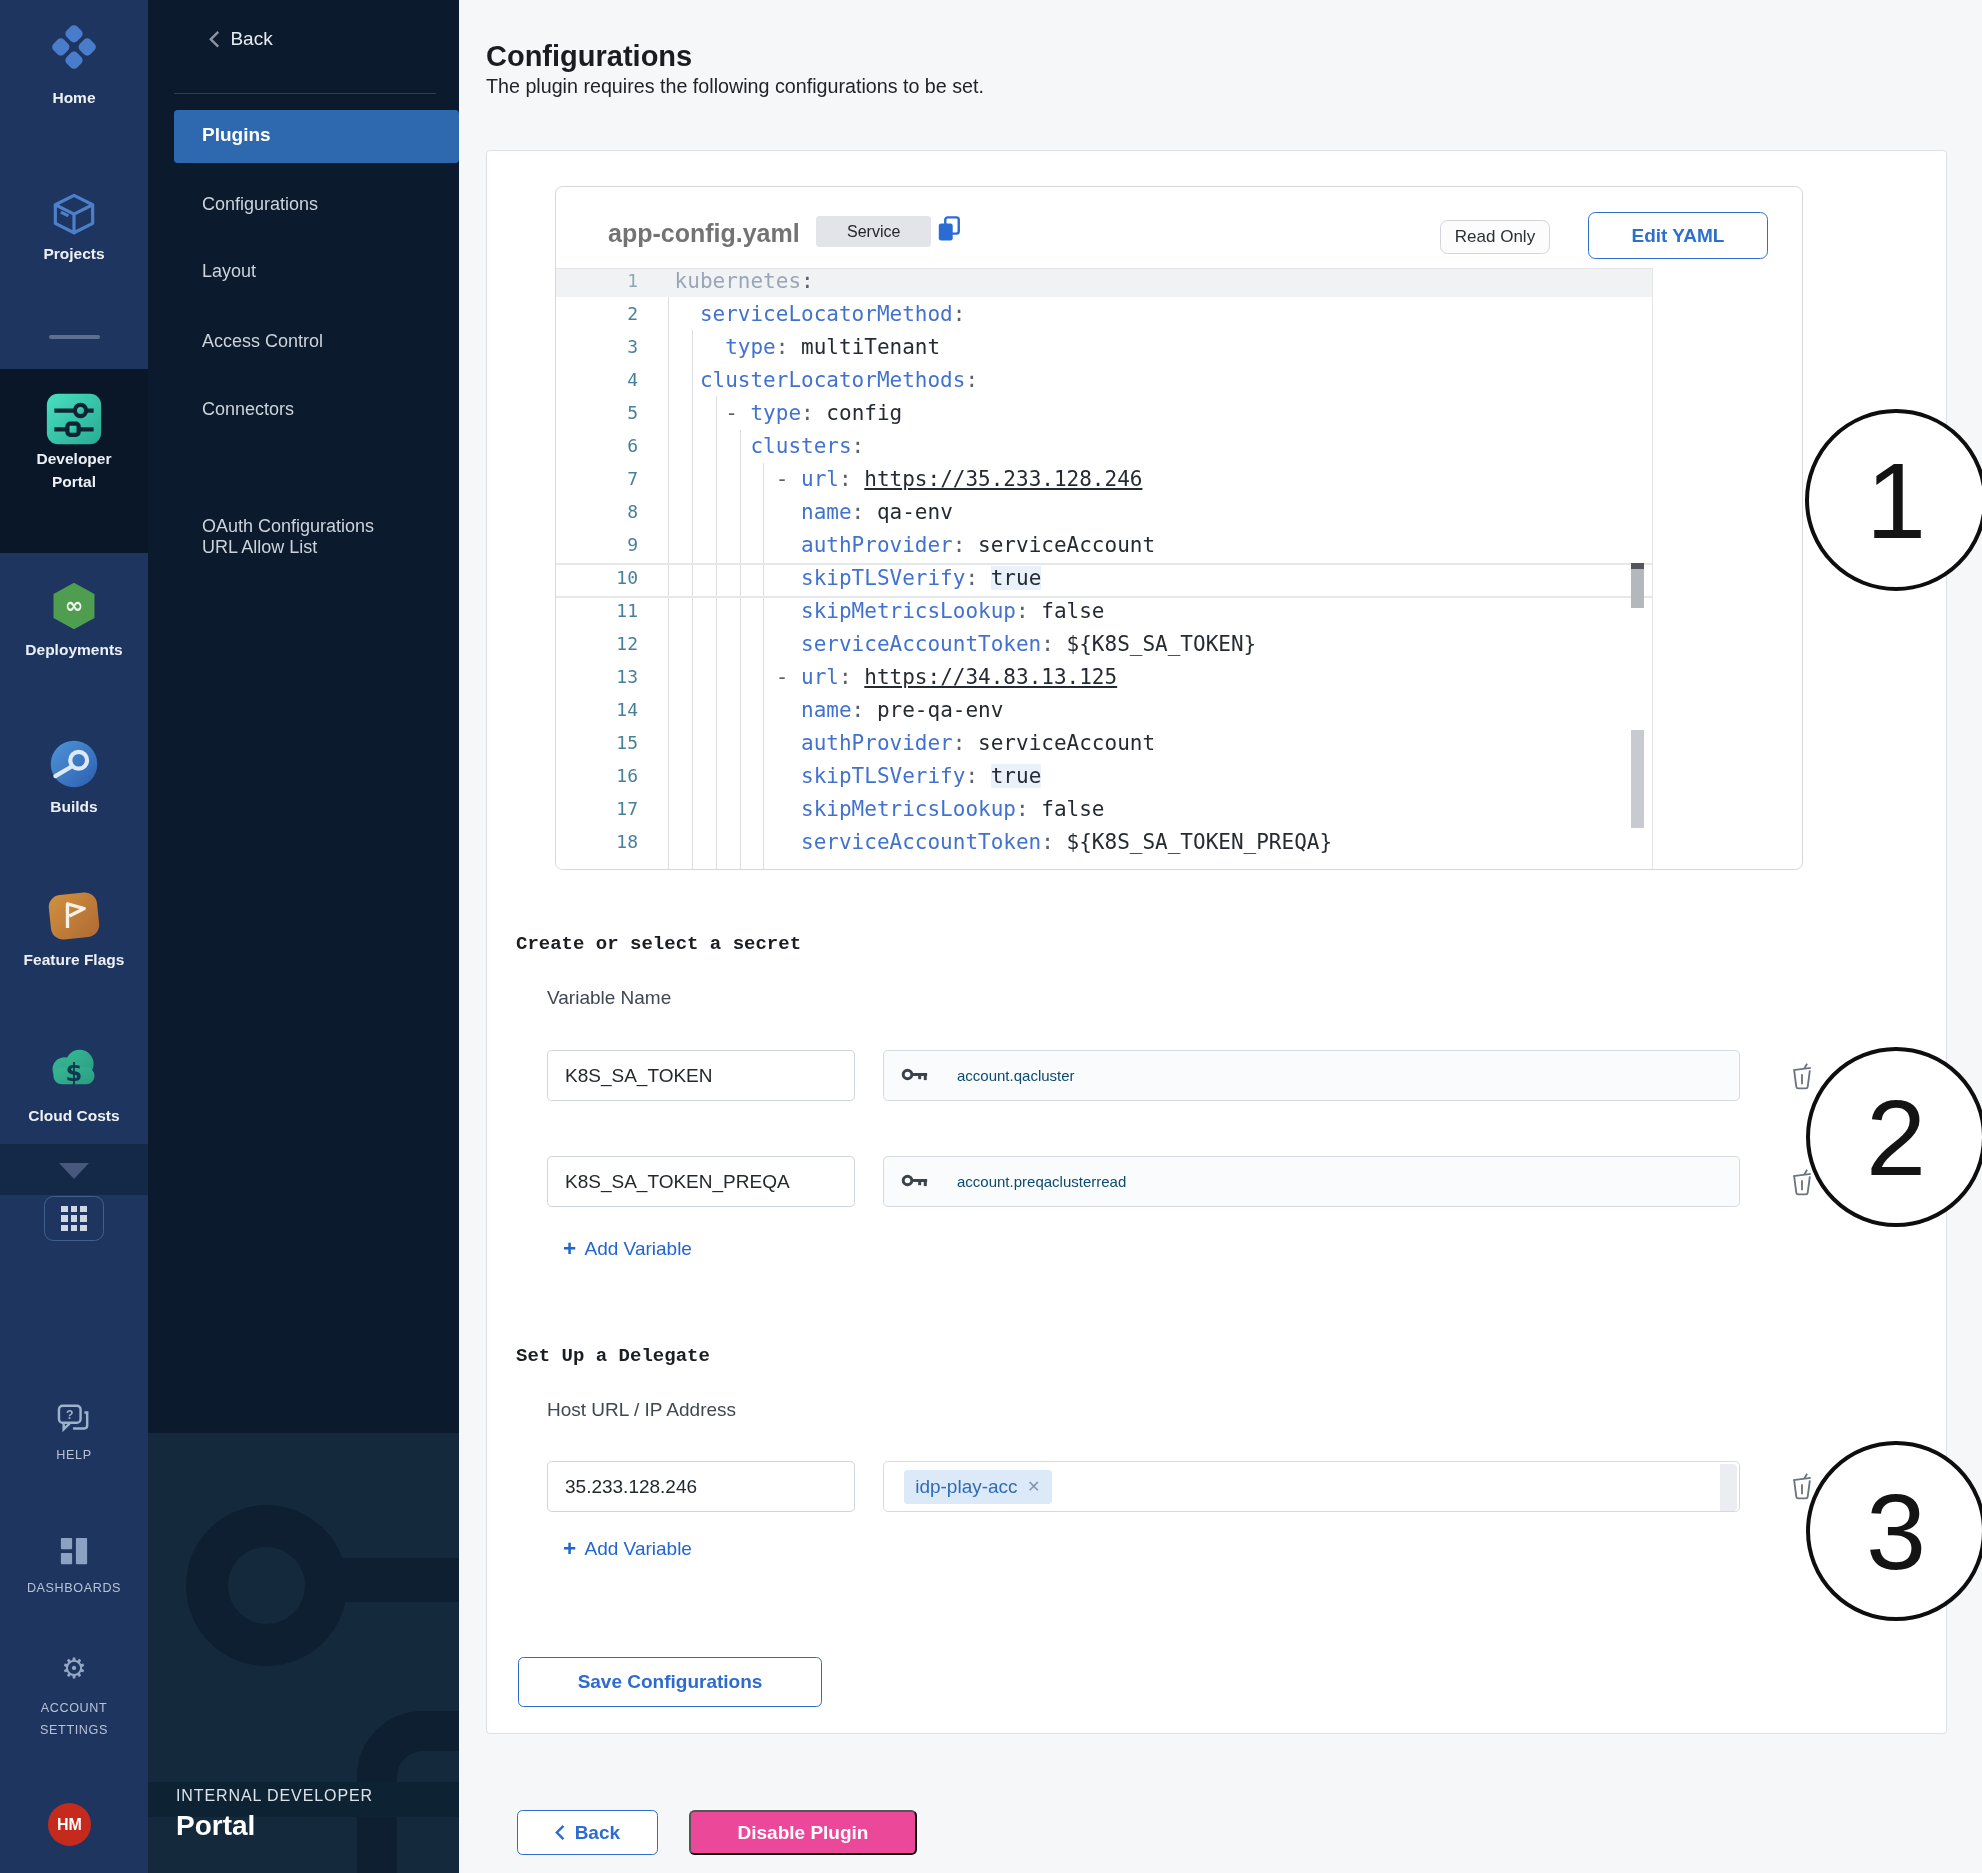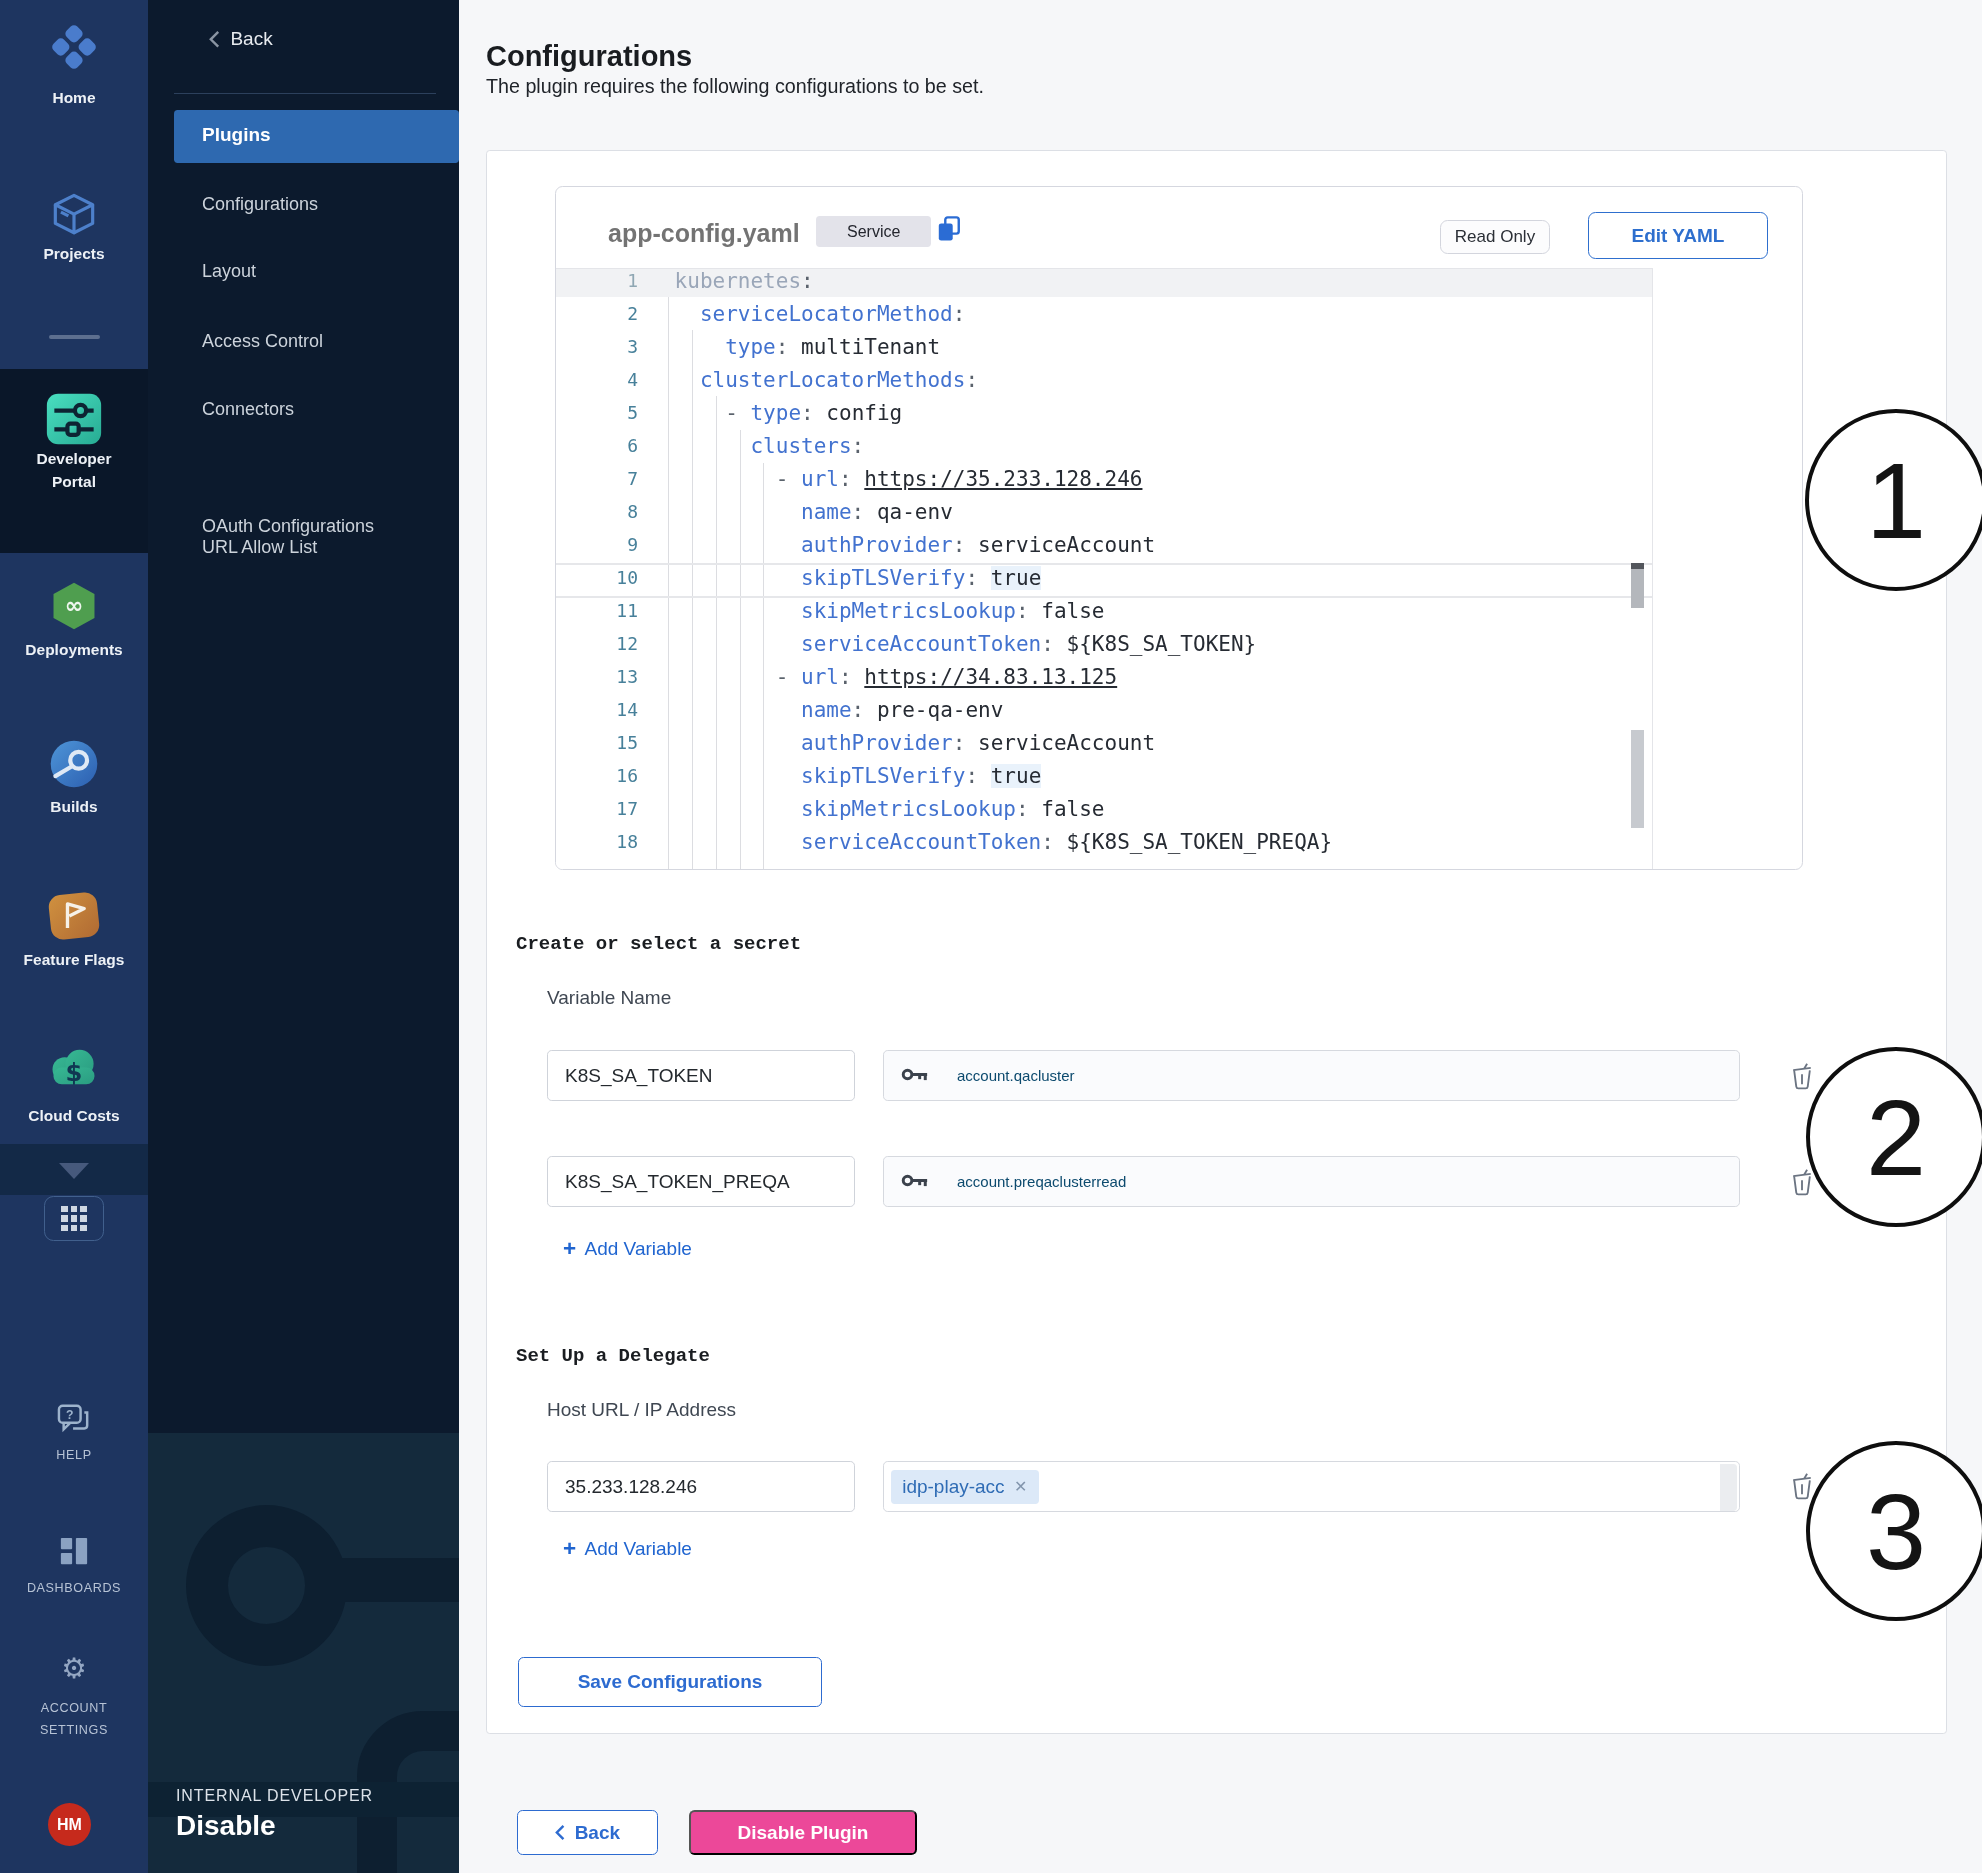--- a/index.html
+++ b/index.html
@@ -255,21 +255,21 @@
         <div class="sb2-item" style="top: 399px;">Connectors</div>
         <div class="sb2-item" style="top: 488px; margin-top: 28px;">OAuth Configurations</div>
         <div class="sb2-item" style="top: 537px;">URL Allow List</div>
       </div>
     <div class="sb2-decor">
       <div class="ring"></div>
         <div class="ringbar"></div>
         <div class="rrect"></div>
       <div class="brandband"></div>
       <div class="brand-eyebrow">INTERNAL DEVELOPER</div>
-      <div class="brand-title">Disable</div>
+      <div class="brand-title">Portal</div>
     </div>
   </nav>
 
   <h1 class="page-title">Configurations</h1>
   <div class="page-sub">The plugin requires the following configurations to be set.</div>
 
   <div class="main-card">
 
     <div class="yaml-card">
       <span class="yc-filename">app-config.yaml</span>
@@ -355,21 +355,21 @@
       </div>
     <div class="addvar" style="top:1085px">
       <b>+</b>
       <span>Add Variable</span>
     </div>
 
     <div class="sec-head" style="top:1194px">Set Up a Delegate</div>
     <div class="sec-label" style="top:1248px">Host URL / IP Address</div>
     <div id="delegate-rows">
         <div class="f-input" style="top: 1310px;">35.233.128.246</div>
-        <div class="f-select white" style="top: 1310px; padding-left: 7px;">
+        <div class="f-select white" style="top: 1310px; padding-left: 20px;">
           <div class="chip">
             <span>idp-play-acc</span>
             <span class="x">✕</span>
           </div>
           <div class="sel-strip"></div>
         </div>
         <div class="trash" style="top: 1321px;"><svg width="24" height="28" viewBox="0 0 26 30" fill="none" stroke="#6b7482" stroke-width="2">
             <path d="M4.5 9 L6.8 26.5 a2.2 2.2 0 0 0 2.2 1.9 h8 a2.2 2.2 0 0 0 2.2 -1.9 L21.5 9"></path>
             <line x1="3.5" y1="8.6" x2="22.5" y2="6.2"></line>
             <line x1="15.5" y1="6.8" x2="18.5" y2="1.8"></line>

